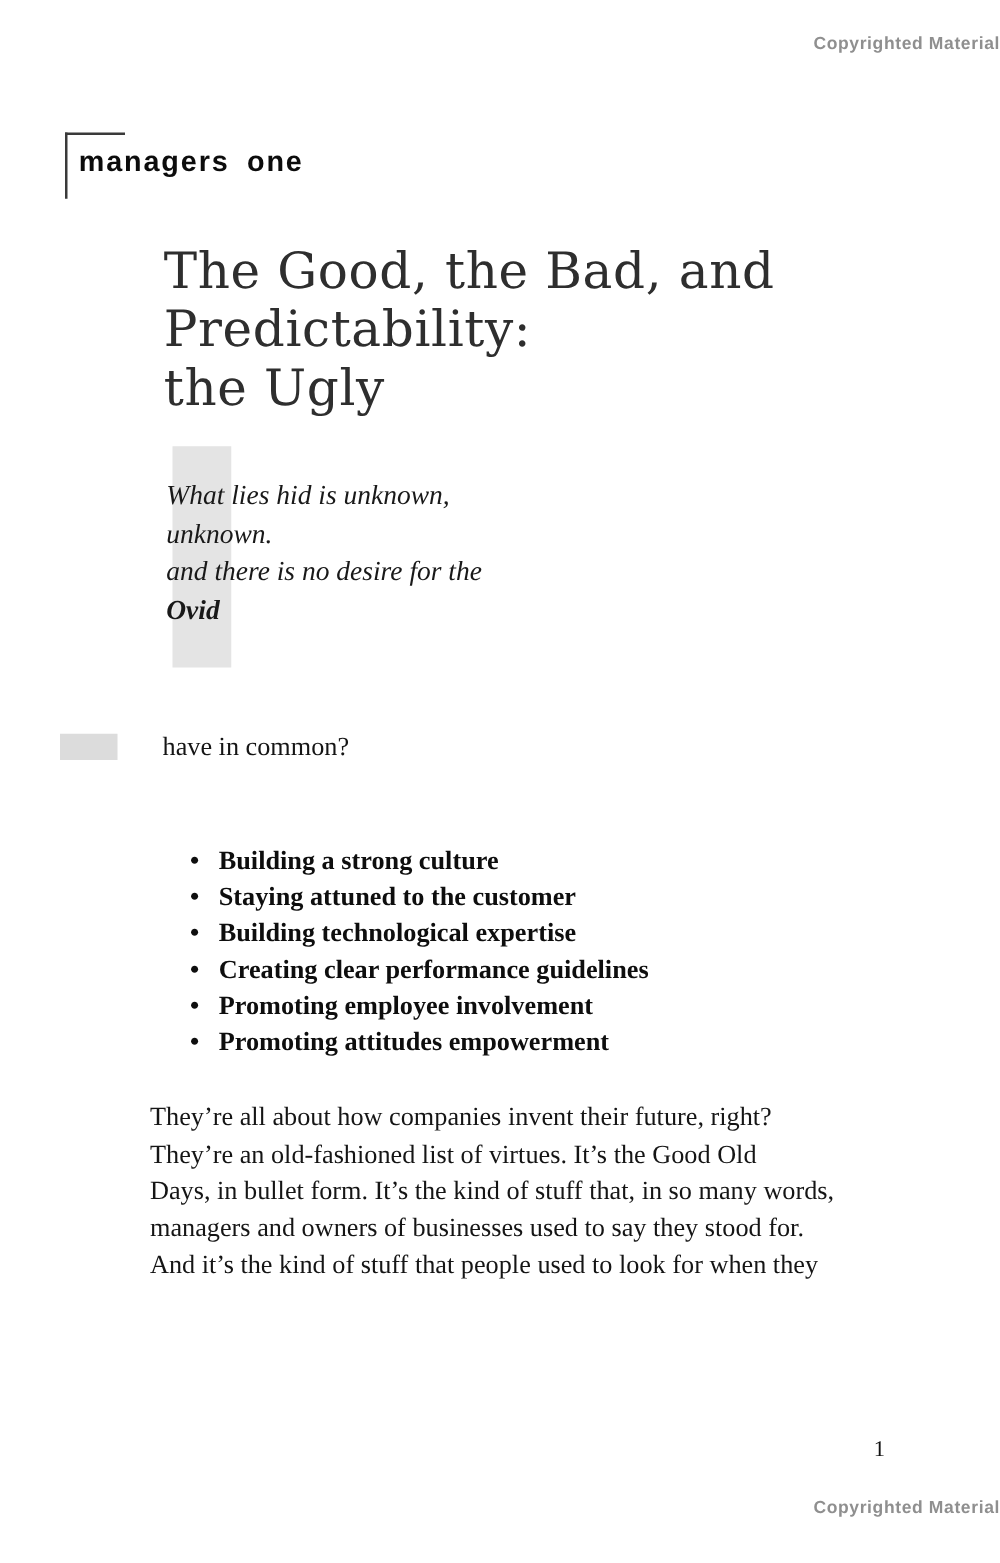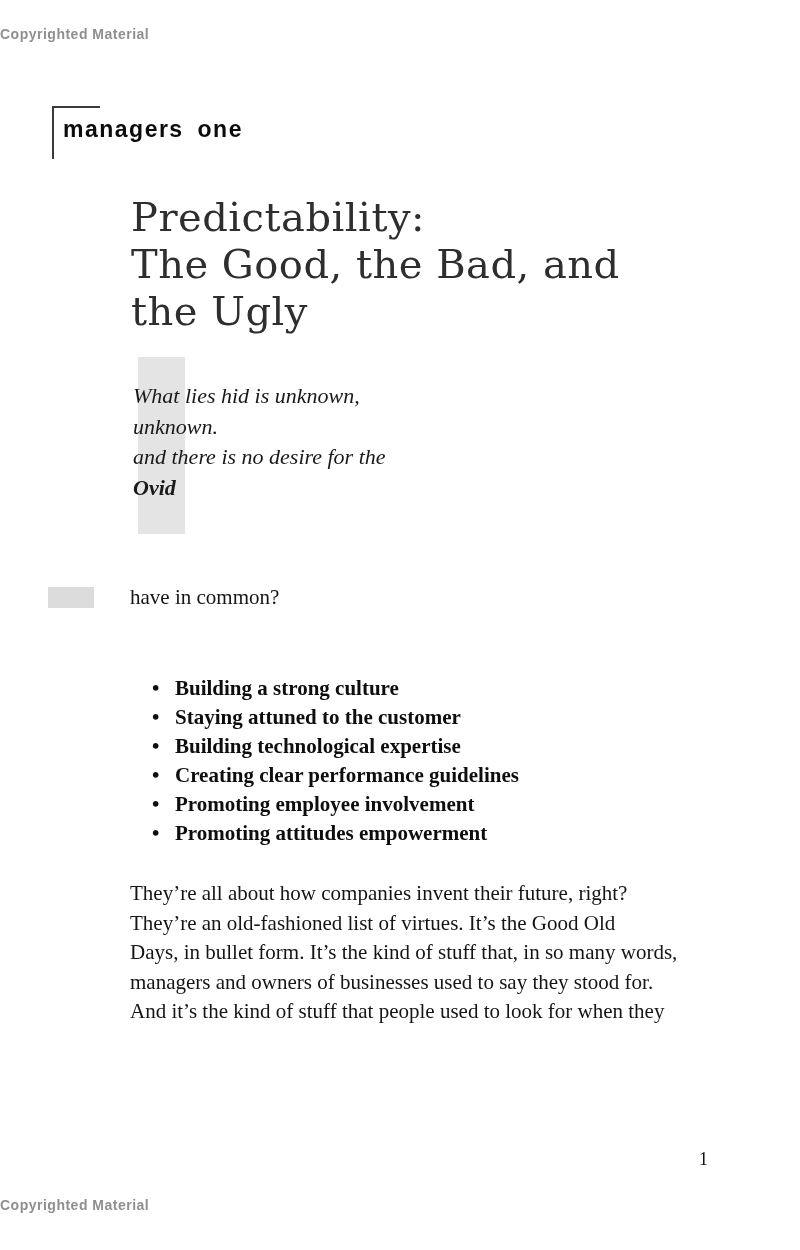--- a/index.html
+++ b/index.html
@@ -8,21 +8,21 @@
     width: 800px;
     height: 1250px;
     background: #ffffff;
     font-family: "Liberation Serif", serif;
     color: #151515;
     overflow: hidden;
   }
   .copyright {
     position: absolute;
     left: 0; right: 0;
-    text-align: left;
+    text-align: right;
     font-family: "Liberation Sans", sans-serif;
     font-weight: bold;
     font-size: 14px;
     letter-spacing: 0.5px;
     color: #8f8f8f;
   }
   .copyright-top { top: 26px; }
   .copyright-bottom { top: 1197px; }
 
   .bracket-v {
@@ -109,21 +109,21 @@
     padding-left: 23px;
   }
   .bullet-list li .bullet-glyph {
     position: absolute;
     left: 0; top: 0;
     font-size: 21px;
   }
 
   .body-paragraph {
     position: absolute;
-    left: 130px; top: 879px;
+    left: 120px; top: 879px;
     width: 640px;
     font-size: 21px;
     line-height: 29.6px;
   }
 
   .page-number {
     position: absolute;
     left: 699px; top: 1149px;
     font-size: 18px;
     color: #111111;
@@ -134,22 +134,22 @@
 
 <div class="page">
 
   <div class="copyright copyright-top">Copyrighted Material</div>
 
   <div class="bracket-v"></div>
   <div class="bracket-h"></div>
   <div class="chapter-label">managers one</div>
 
   <div class="chapter-title">
+    <div>The Good, the Bad, and</div>
     <div>Predictability:</div>
-    <div>The Good, the Bad, and</div>
     <div>the Ugly</div>
   </div>
 
   <div class="epigraph-highlight"></div>
   <div class="epigraph">
     <div>What lies hid is unknown,</div>
     <div>unknown.</div>
     <div>and there is no desire for the</div>
     <div class="epigraph-attr">Ovid</div>
   </div>

